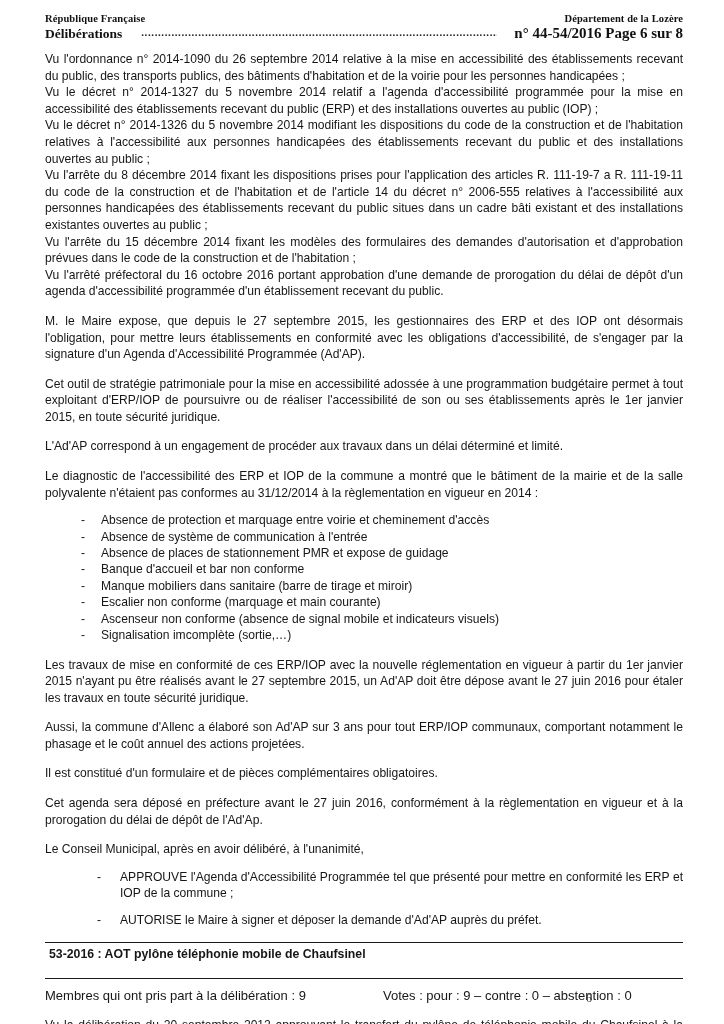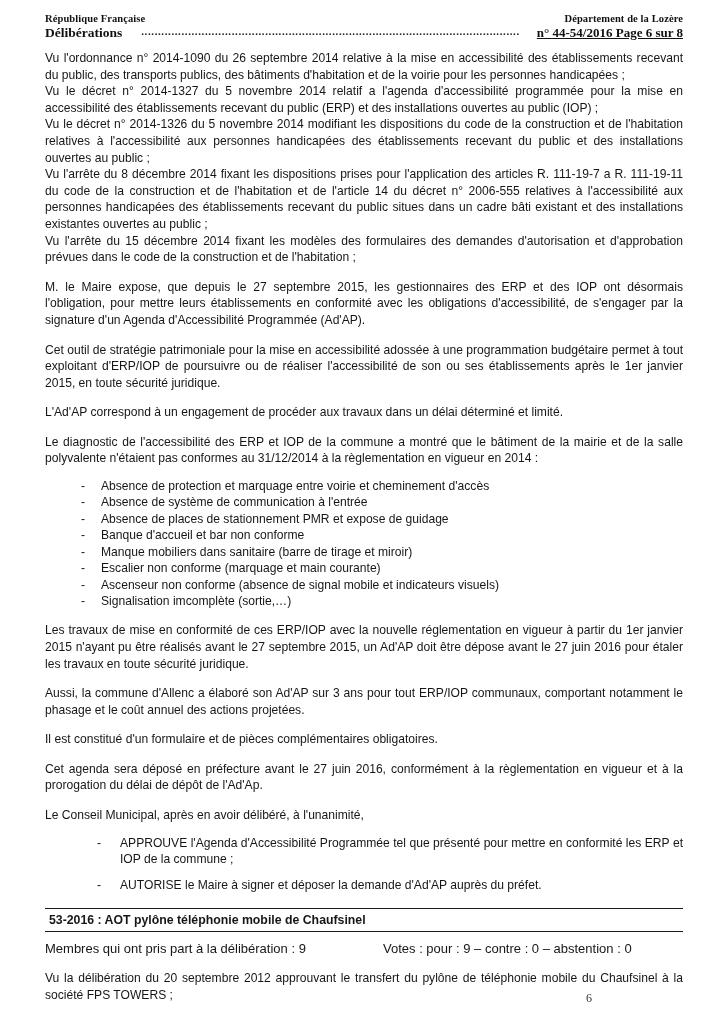--- a/index.html
+++ b/index.html
@@ -57,21 +57,21 @@
     flex: 1 1 auto;
     overflow: hidden;
     font-size: 11px;
     line-height: 1;
     letter-spacing: .6px;
     margin: 0 1px 0 3px;
     position: relative;
     top: -2px;
     color: #222;
   }
-  .hdr-right-2 { font-size: 13px; font-weight: bold; text-decoration: underline; }
+  .hdr-right-2 { font-size: 15px; font-weight: bold; }
 
   
   .body-block {
     margin-top: 9px;
     font-size: 12.1px;
     line-height: 16.6px;
     text-align: justify;
     color: #161616;
   }
   p.para {
@@ -111,21 +111,21 @@
   ul.dash-list.wide > li .dash {
     left: 52px;
   }
   ul.dash-list.wide > li:last-child { margin-bottom: 0; }
 
   
   .resolution {
     margin-top: 14px;
     border-top: 1.3px solid #1a1a1a;
     border-bottom: 1.3px solid #1a1a1a;
-    padding: 3px 0 3px 4px;
+    padding: 3px 0 15px 4px;
     font-size: 12.3px;
     font-weight: bold;
   }
   .vote-row {
     display: flex;
     justify-content: space-between;
     margin-top: 9px;
     font-size: 13px;
     line-height: 16px;
   }
@@ -163,20 +163,21 @@
       </div>
     </div>
 
     <div class="body-block">
 
       <p class="para"><span class="b">Vu</span><span> l'ordonnance n° 2014-1090 du 26 septembre 2014 relative à la mise en accessibilité des établissements recevant du public, des transports publics, des bâtiments d'habitation et de la voirie pour les personnes handicapées ;</span></p>
       <p class="para"><span class="b">Vu</span><span> le décret n° 2014-1327 du 5 novembre 2014 relatif a l'agenda d'accessibilité programmée pour la mise en accessibilité des établissements recevant du public (ERP) et des installations ouvertes au public (IOP) ;</span></p>
       <p class="para"><span class="b">Vu</span><span> le décret n° 2014-1326 du 5 novembre 2014 modifiant les dispositions du code de la construction et de l'habitation relatives à l'accessibilité aux personnes handicapées des établissements recevant du public et des installations ouvertes au public ;</span></p>
       <p class="para"><span class="b">Vu</span><span> l'arrête du 8 décembre 2014 fixant les dispositions prises pour l'application des articles R. 111-19-7 a R. 111-19-11 du code de la construction et de l'habitation et de l'article 14 du décret n° 2006-555 relatives à l'accessibilité aux personnes handicapées des établissements recevant du public situes dans un cadre bâti existant et des installations existantes ouvertes au public ;</span></p>
       <p class="para"><span class="b">Vu</span><span> l'arrête du 15 décembre 2014 fixant les modèles des formulaires des demandes d'autorisation et d'approbation prévues dans le code de la construction et de l'habitation ;</span></p>
+      <p class="para"><span class="b">Vu</span><span> l'arrêté préfectoral du 16 octobre 2016 portant approbation d'une demande de prorogation du délai de dépôt d'un agenda d'accessibilité programmée d'un établissement recevant du public.</span></p>
 
       <p class="para gap">M. le Maire expose, que depuis le 27 septembre 2015, les gestionnaires des ERP et des IOP ont désormais l'obligation, pour mettre leurs établissements en conformité avec les obligations d'accessibilité, de s'engager par la signature d'un Agenda d'Accessibilité Programmée (Ad'AP).</p>
       <p class="para gap">Cet outil de stratégie patrimoniale pour la mise en accessibilité adossée à une programmation budgétaire permet à tout exploitant d'ERP/IOP de poursuivre ou de réaliser l'accessibilité de son ou ses établissements après le 1er janvier 2015, en toute sécurité juridique.</p>
       <p class="para gap">L'Ad'AP correspond à un engagement de procéder aux travaux dans un délai déterminé et limité.</p>
       <p class="para gap">Le diagnostic de l'accessibilité des ERP et IOP de la commune a montré que le bâtiment de la mairie et de la salle polyvalente n'étaient pas conformes au 31/12/2014 à la règlementation en vigueur en 2014 :</p>
 
       <ul class="dash-list">
         <li><span class="dash">-</span><span>Absence de protection et marquage entre voirie et cheminement d'accès</span></li>
         <li><span class="dash">-</span><span>Absence de système de communication à l'entrée</span></li>
         <li><span class="dash">-</span><span>Absence de places de stationnement PMR et expose de guidage</span></li>

